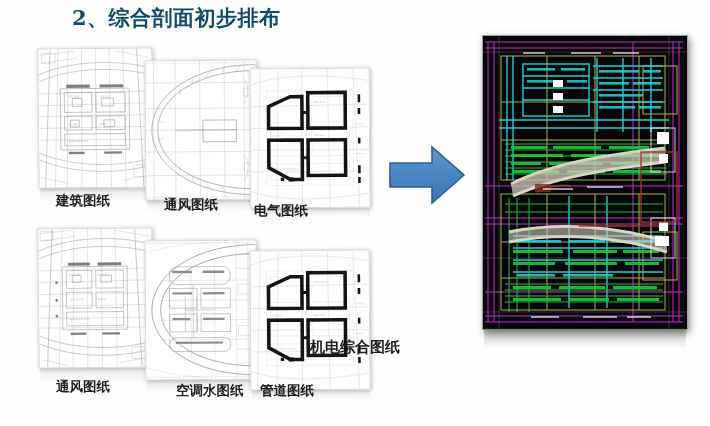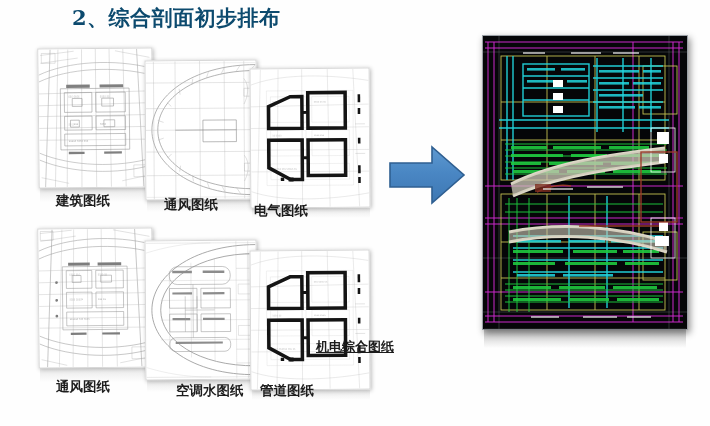--- a/index.html
+++ b/index.html
@@ -90,25 +90,24 @@
     height: 20px;
     background: linear-gradient(to bottom, rgba(60,60,60,0.35), rgba(255,255,255,0));
   }
   #composite-label {
     position: absolute;
     left: 0;
     top: 338px;
     width: 710px;
     text-align: center;
     box-sizing: border-box;
-    font-size: 13px;
+    font-size: 15px;
     font-weight: bold;
     color: #1d1d1d;
     font-family: "DejaVu Serif", "Liberation Serif", serif;
-    text-decoration: underline;
   }
 </style>
 </head>
 <body>
 
 <div id="page-title">2、综合剖面初步排布</div>
 
 <div class="card" style="left:38px; top:48px; width:115px; height:140px; transform:rotate(-0.6deg);">
   <svg class="sheet" viewBox="0 0 115 140" preserveAspectRatio="none">
     <rect x="0" y="0" width="115" height="140" fill="#ffffff"></rect>

